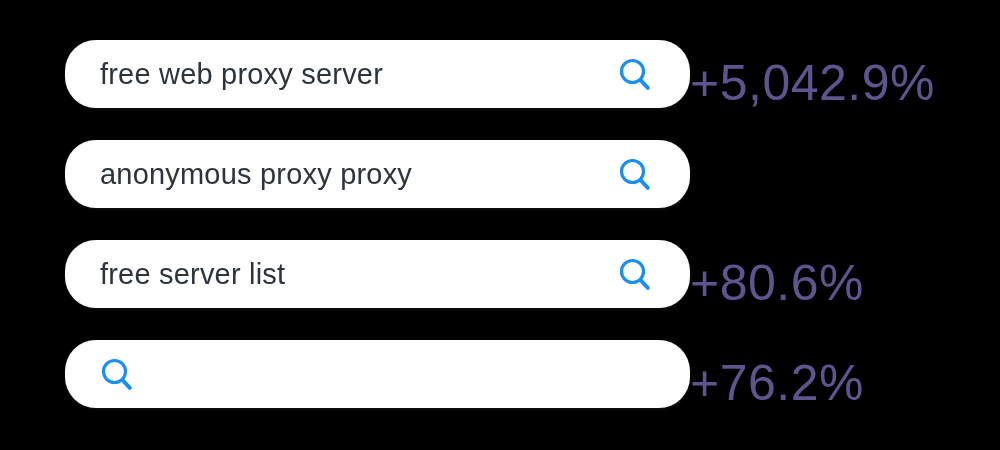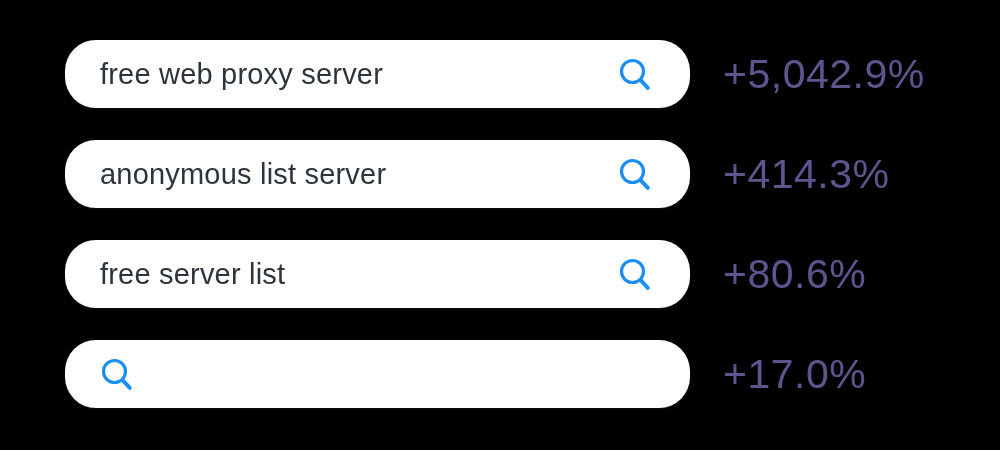--- a/index.html
+++ b/index.html
@@ -15,23 +15,22 @@
   }
   .rows {
     box-sizing: border-box;
     padding: 40px 0 0 65px;
     display: flex;
     flex-direction: column;
     gap: 32px;
   }
   .row {
     display: flex;
-    align-items: center;
+    align-items: flex-end;
     height: 68px;
-    gap: 16px;
   }
   .search-bar {
     box-sizing: border-box;
     width: 625px;
     height: 68px;
     background: #ffffff;
     border-radius: 31px;
     display: flex;
     align-items: center;
     justify-content: space-between;
@@ -55,22 +54,21 @@
     height: 36px;
     display: flex;
     align-items: center;
     justify-content: center;
     cursor: pointer;
   }
   .search-icon-btn svg {
     display: block;
   }
   .pct {
-    margin-left: 17px;
-    font-size: 41px;
+    font-size: 50px;
     line-height: 1;
     color: #5e548e;
     white-space: nowrap;
     letter-spacing: 0.5px;
   }
 </style>
 </head>
 <body>
 
 <div class="rows">
@@ -85,31 +83,30 @@
             <line x1="22.8" y1="24.3" x2="29.8" y2="31.8" stroke="#1a8ff2" stroke-width="4" stroke-linecap="round"></line>
           </svg>
         </span>
       </button>
     </div>
     <span class="pct">+5,042.9%</span>
   </div>
 
   <div class="row">
     <div class="search-bar">
-      <span class="search-query">anonymous list server</span>
+      <span class="search-query">anonymous proxy proxy</span>
       <button class="search-icon-btn">
         <span>
           <svg width="34" height="36" viewBox="0 0 34 36" fill="none" xmlns="http://www.w3.org/2000/svg">
             <circle cx="14.5" cy="15.5" r="11" stroke="#1a8ff2" stroke-width="3.2"></circle>
             <line x1="22.8" y1="24.3" x2="29.8" y2="31.8" stroke="#1a8ff2" stroke-width="4" stroke-linecap="round"></line>
           </svg>
         </span>
       </button>
     </div>
-    <span class="pct">+414.3%</span>
   </div>
 
   <div class="row">
     <div class="search-bar">
       <span class="search-query">free server list</span>
       <button class="search-icon-btn">
         <span>
           <svg width="34" height="36" viewBox="0 0 34 36" fill="none" xmlns="http://www.w3.org/2000/svg">
             <circle cx="14.5" cy="15.5" r="11" stroke="#1a8ff2" stroke-width="3.2"></circle>
             <line x1="22.8" y1="24.3" x2="29.8" y2="31.8" stroke="#1a8ff2" stroke-width="4" stroke-linecap="round"></line>
@@ -124,16 +121,16 @@
     <div class="search-bar">
       <button class="search-icon-btn">
         <span>
           <svg width="34" height="36" viewBox="0 0 34 36" fill="none" xmlns="http://www.w3.org/2000/svg">
             <circle cx="14.5" cy="15.5" r="11" stroke="#1a8ff2" stroke-width="3.2"></circle>
             <line x1="22.8" y1="24.3" x2="29.8" y2="31.8" stroke="#1a8ff2" stroke-width="4" stroke-linecap="round"></line>
           </svg>
         </span>
       </button>
     </div>
-    <span class="pct">+17.0%</span>
+    <span class="pct">+76.2%</span>
   </div>
 
 </div>
 
 </body></html>

